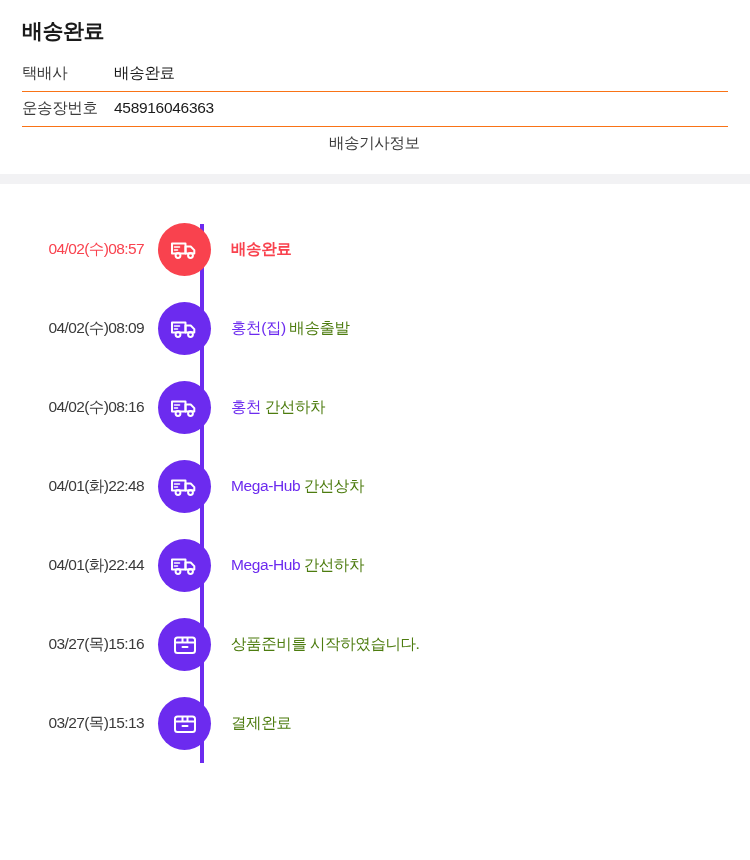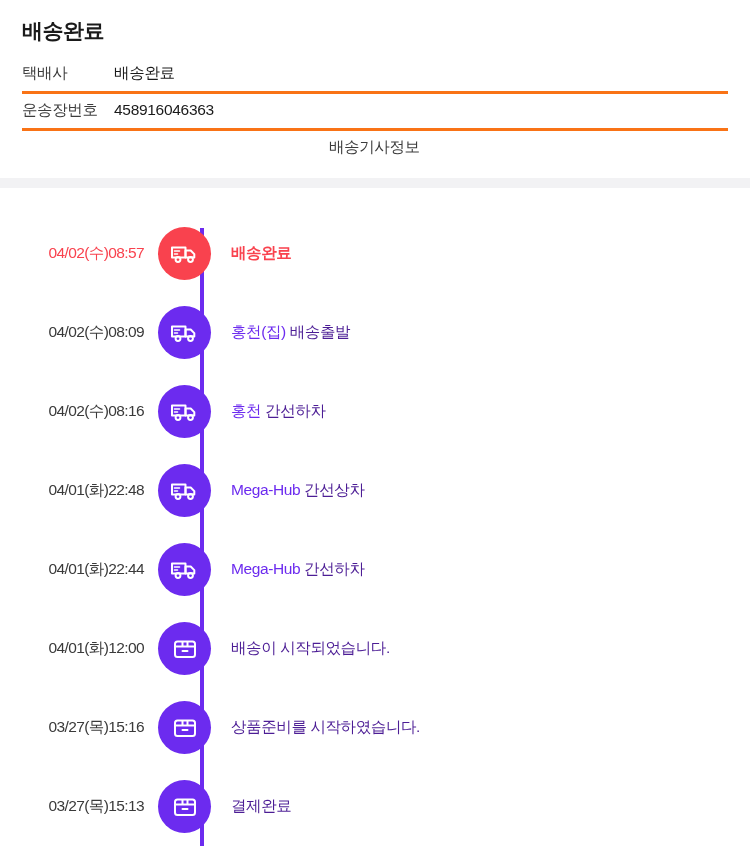--- a/index.html
+++ b/index.html
@@ -26,21 +26,21 @@
     font-weight: bold;
     color: #1a1a1a;
     letter-spacing: -0.5px;
     margin: 0 0 14px 0;
     line-height: 1.2;
   }
   .info-row {
     display: flex;
     align-items: baseline;
     padding: 6px 0 7px 0;
-    border-bottom: 3px solid #f97316;
+    border-bottom: 1px solid #f97316;
   }
   .info-row:last-child { border-bottom: none; }
   .info-label {
     font-size: 15.5px;
     color: #3c3c3c;
     min-width: 92px;
     letter-spacing: -0.4px;
   }
   .info-value {
     font-size: 15.5px;
@@ -124,21 +124,22 @@
     font-size: 15.5px;
     color: #6c2bef;
     letter-spacing: -0.4px;
     white-space: nowrap;
   }
   .event.current .event-label {
     color: #f9424e;
     font-weight: bold;
   }
   .event-label .plain {
-    color: #4c1d95;
+    color: #4d7c0f;
+    font-family: Liberation Serif, serif;
   }
   .event.plain-label .event-label {
     color: #1f1f1f;
   }
 </style>
 </head>
 <body>
 
 <div class="header">
   <h1 class="header-title">배송완료</h1>
@@ -238,57 +239,43 @@
         <circle cx="8" cy="17.5" r="2.4" stroke="#fff" stroke-width="2"></circle>
         <circle cx="20.5" cy="17.5" r="2.4" stroke="#fff" stroke-width="2"></circle>
         <path d="M4.5 9h5M4.5 12h3" stroke="#fff" stroke-width="1.6" stroke-linecap="round"></path>
       </svg>
     </div>
     <div class="event-label">
       <span>Mega-Hub</span><span class="plain"> 간선하차</span>
     </div>
   </div>
 
+
   <div class="event plain-label">
-    <div class="event-date">04/01(화)12:00</div>
+    <div class="event-date">03/27(목)15:16</div>
     <div class="node">
       <svg width="26" height="24" viewBox="0 0 26 24" fill="none" aria-hidden="true">
         <rect x="3" y="4.5" width="20" height="15.5" rx="2.5" stroke="#fff" stroke-width="2"></rect>
         <path d="M3 9.5h20" stroke="#fff" stroke-width="2"></path>
         <path d="M10.5 4.5v5M15.5 4.5v5" stroke="#fff" stroke-width="2"></path>
         <path d="M10.5 14h5" stroke="#fff" stroke-width="2" stroke-linecap="round"></path>
       </svg>
     </div>
     <div class="event-label">
-      <span></span><span class="plain">배송이 시작되었습니다.</span>
+      <span></span><span class="plain">상품준비를 시작하였습니다.</span>
     </div>
   </div>
 
   <div class="event plain-label">
-    <div class="event-date">03/27(목)15:16</div>
+    <div class="event-date">03/27(목)15:13</div>
     <div class="node">
       <svg width="26" height="24" viewBox="0 0 26 24" fill="none" aria-hidden="true">
         <rect x="3" y="4.5" width="20" height="15.5" rx="2.5" stroke="#fff" stroke-width="2"></rect>
         <path d="M3 9.5h20" stroke="#fff" stroke-width="2"></path>
         <path d="M10.5 4.5v5M15.5 4.5v5" stroke="#fff" stroke-width="2"></path>
         <path d="M10.5 14h5" stroke="#fff" stroke-width="2" stroke-linecap="round"></path>
       </svg>
     </div>
     <div class="event-label">
-      <span></span><span class="plain">상품준비를 시작하였습니다.</span>
-    </div>
-  </div>
-
-  <div class="event plain-label">
-    <div class="event-date">03/27(목)15:13</div>
-    <div class="node">
-      <svg width="26" height="24" viewBox="0 0 26 24" fill="none" aria-hidden="true">
-        <rect x="3" y="4.5" width="20" height="15.5" rx="2.5" stroke="#fff" stroke-width="2"></rect>
-        <path d="M3 9.5h20" stroke="#fff" stroke-width="2"></path>
-        <path d="M10.5 4.5v5M15.5 4.5v5" stroke="#fff" stroke-width="2"></path>
-        <path d="M10.5 14h5" stroke="#fff" stroke-width="2" stroke-linecap="round"></path>
-      </svg>
-    </div>
-    <div class="event-label">
       <span></span><span class="plain">결제완료</span>
     </div>
   </div>
 </div>
 
 </body></html>

